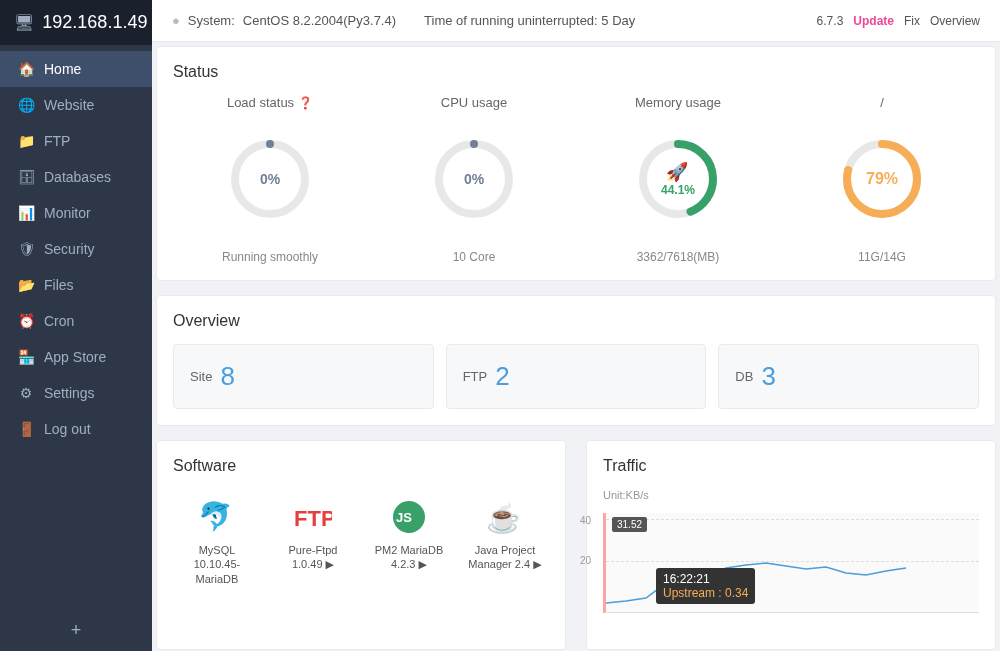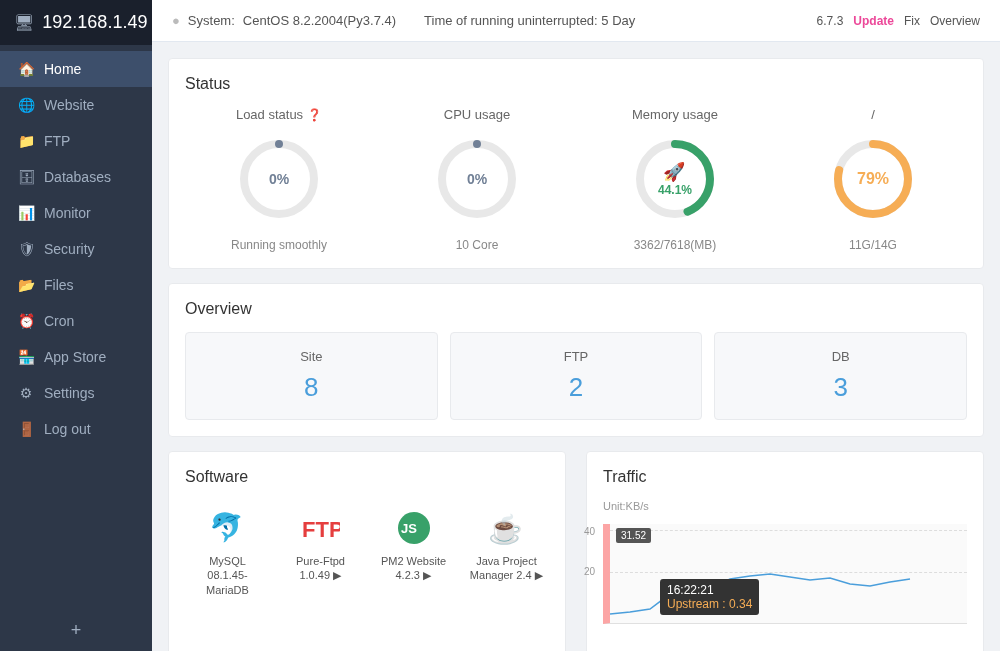--- a/index.html
+++ b/index.html
@@ -20,57 +20,57 @@
     .main { flex: 1; display: flex; flex-direction: column; overflow: hidden; }
     .topbar { background: #fff; border-bottom: 1px solid #e2e8f0; padding: 0 20px; height: 42px; display: flex; align-items: center; justify-content: space-between; flex-shrink: 0; }
     .topbar-left { display: flex; align-items: center; gap: 8px; font-size: 13px; color: #555; }
     .topbar-right { display: flex; align-items: center; gap: 10px; font-size: 12px; }
     .topbar-version { color: #555; }
     .topbar-update { color: #ec4899; cursor: pointer; font-weight: bold; }
     .topbar-fix { color: #555; cursor: pointer; }
     .topbar-restart { color: #555; cursor: pointer; }
 
     
-    .content { flex: 1; overflow-y: auto; padding: 16px; display: flex; flex-direction: column; gap: 14px; }
+    .content { flex: 1; overflow-y: auto; padding: 4px; display: flex; flex-direction: column; gap: 14px; }
 
     
     .card { background: #fff; border-radius: 4px; padding: 16px; border: 1px solid #e8eaed; }
     .card-title { font-size: 16px; color: #333; font-weight: 500; margin-bottom: 14px; }
 
     
     .status-grid { display: grid; grid-template-columns: repeat(4, 1fr); gap: 10px; }
-    .status-item { display: flex; flex-direction: column; align-items: center; gap: 12px; }
+    .status-item { display: flex; flex-direction: column; align-items: center; gap: 24px; }
     .status-label { font-size: 13px; color: #666; display: flex; align-items: center; gap: 4px; }
     .status-hint { color: #f6ad55; font-size: 12px; }
     .status-sub { font-size: 12px; color: #888; margin-top: 2px; }
 
     
     .donut-wrap { position: relative; width: 90px; height: 90px; }
     .donut-wrap svg { width: 90px; height: 90px; }
     .donut-center { position: absolute; top: 50%; left: 50%; transform: translate(-50%,-50%); font-size: 14px; font-weight: 600; }
 
     
     .overview-grid { display: grid; grid-template-columns: repeat(3, 1fr); gap: 12px; }
-    .overview-item { background: #f7f8fa; border: 1px solid #e8eaed; border-radius: 4px; padding: 16px; display: flex; flex-direction: column; align-items: center; gap: 8px; }
+    .overview-item { background: #f7f8fa; border: 1px solid #e8eaed; border-radius: 4px; padding: 16px; display: flex; flex-direction: row; align-items: center; gap: 8px; }
     .overview-label { font-size: 13px; color: #666; }
     .overview-value { font-size: 26px; color: #4a9edb; font-weight: 500; }
 
     
     .bottom-split { display: grid; grid-template-columns: 1fr 1fr; gap: 20px; }
 
     
     .software-grid { display: grid; grid-template-columns: repeat(4, 1fr); gap: 8px; }
     .software-item { display: flex; flex-direction: column; align-items: center; gap: 6px; padding: 8px 4px; }
     .software-icon { width: 40px; height: 40px; display: flex; align-items: center; justify-content: center; }
     .software-name { font-size: 11px; color: #555; text-align: center; line-height: 1.3; }
 
     
     .traffic-chart { position: relative; height: 120px; }
     .traffic-unit { font-size: 11px; color: #999; margin-bottom: 12px; }
-    .chart-area { position: relative; height: 100px; background: #fafafa; border-left: 7px solid #fca5a5; border-bottom: 1px solid #e0e0e0; }
+    .chart-area { position: relative; height: 100px; background: #fafafa; border-left: 3px solid #fca5a5; border-bottom: 1px solid #e0e0e0; }
     .chart-label { position: absolute; font-size: 10px; color: #999; }
     .chart-tooltip { position: absolute; bottom: 10px; left: 30px; background: #333; color: #fff; font-size: 12px; padding: 4px 7px; border-radius: 3px; }
     .tooltip-green { color: #f6ad55; }
     .chart-hline { position: absolute; width: 100%; border-top: 1px dashed #ddd; }
     .chart-value-badge { position: absolute; background: #555; color: #fff; font-size: 10px; padding: 2px 5px; border-radius: 2px; }
 
     
     .donut-bg { fill: none; stroke: #e8e8e8; stroke-width: 8; }
     .donut-fg { fill: none; stroke-width: 8; stroke-linecap: round; transform-origin: center; transform: rotate(-90deg); }
   </style>
@@ -240,39 +240,39 @@
       <div class="card">
         <div class="card-title">Software</div>
         <div class="software-grid">
 
         <div class="software-item">
       <div class="software-icon">
                 <svg width="38" height="38" viewBox="0 0 38 38">
                   <text y="28" font-size="28">🐬</text>
                 </svg>
               </div>
-      <div class="software-name">MySQL 08.1.45-
+      <div class="software-name">MySQL 10.10.45-
 MariaDB</div>
     </div>
             <div class="software-item">
       <div class="software-icon">
                 <svg width="38" height="38" viewBox="0 0 38 38">
                   <text y="28" font-size="22" fill="#e53e3e" font-weight="bold">FTP</text>
                 </svg>
               </div>
       <div class="software-name">Pure-Ftpd 1.0.49 ▶</div>
     </div>
             <div class="software-item">
       <div class="software-icon">
                 <svg width="38" height="38" viewBox="0 0 38 38">
                   <circle cx="19" cy="19" r="16" fill="#38a169"></circle>
                   <text y="24" x="6" font-size="13" fill="white" font-weight="bold">JS</text>
                 </svg>
               </div>
-      <div class="software-name">PM2 Website 4.2.3
+      <div class="software-name">PM2 MariaDB 4.2.3
 ▶</div>
     </div>
             <div class="software-item">
       <div class="software-icon">
                 <svg width="38" height="38" viewBox="0 0 38 38">
                   <text y="30" font-size="28">☕</text>
                 </svg>
               </div>
       <div class="software-name">Java Project
 Manager 2.4 ▶</div>

